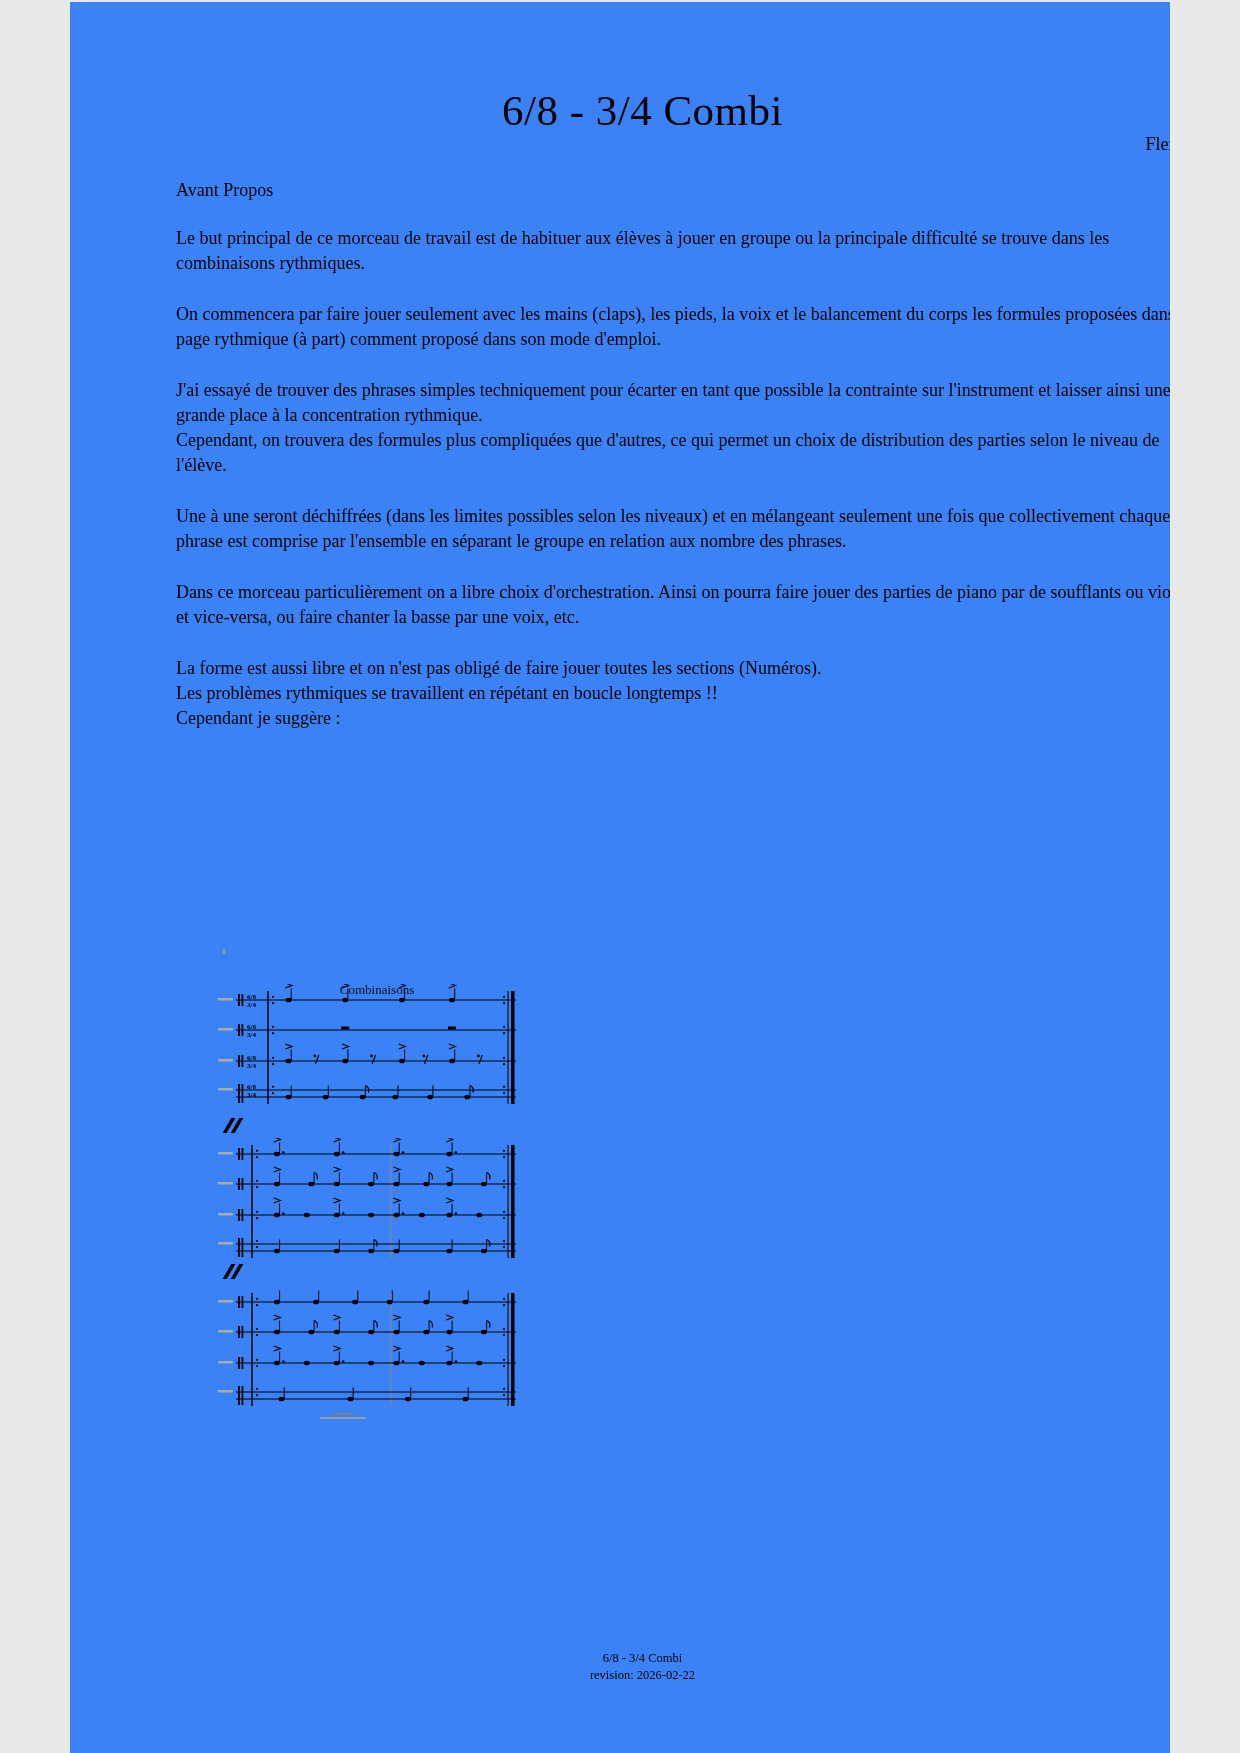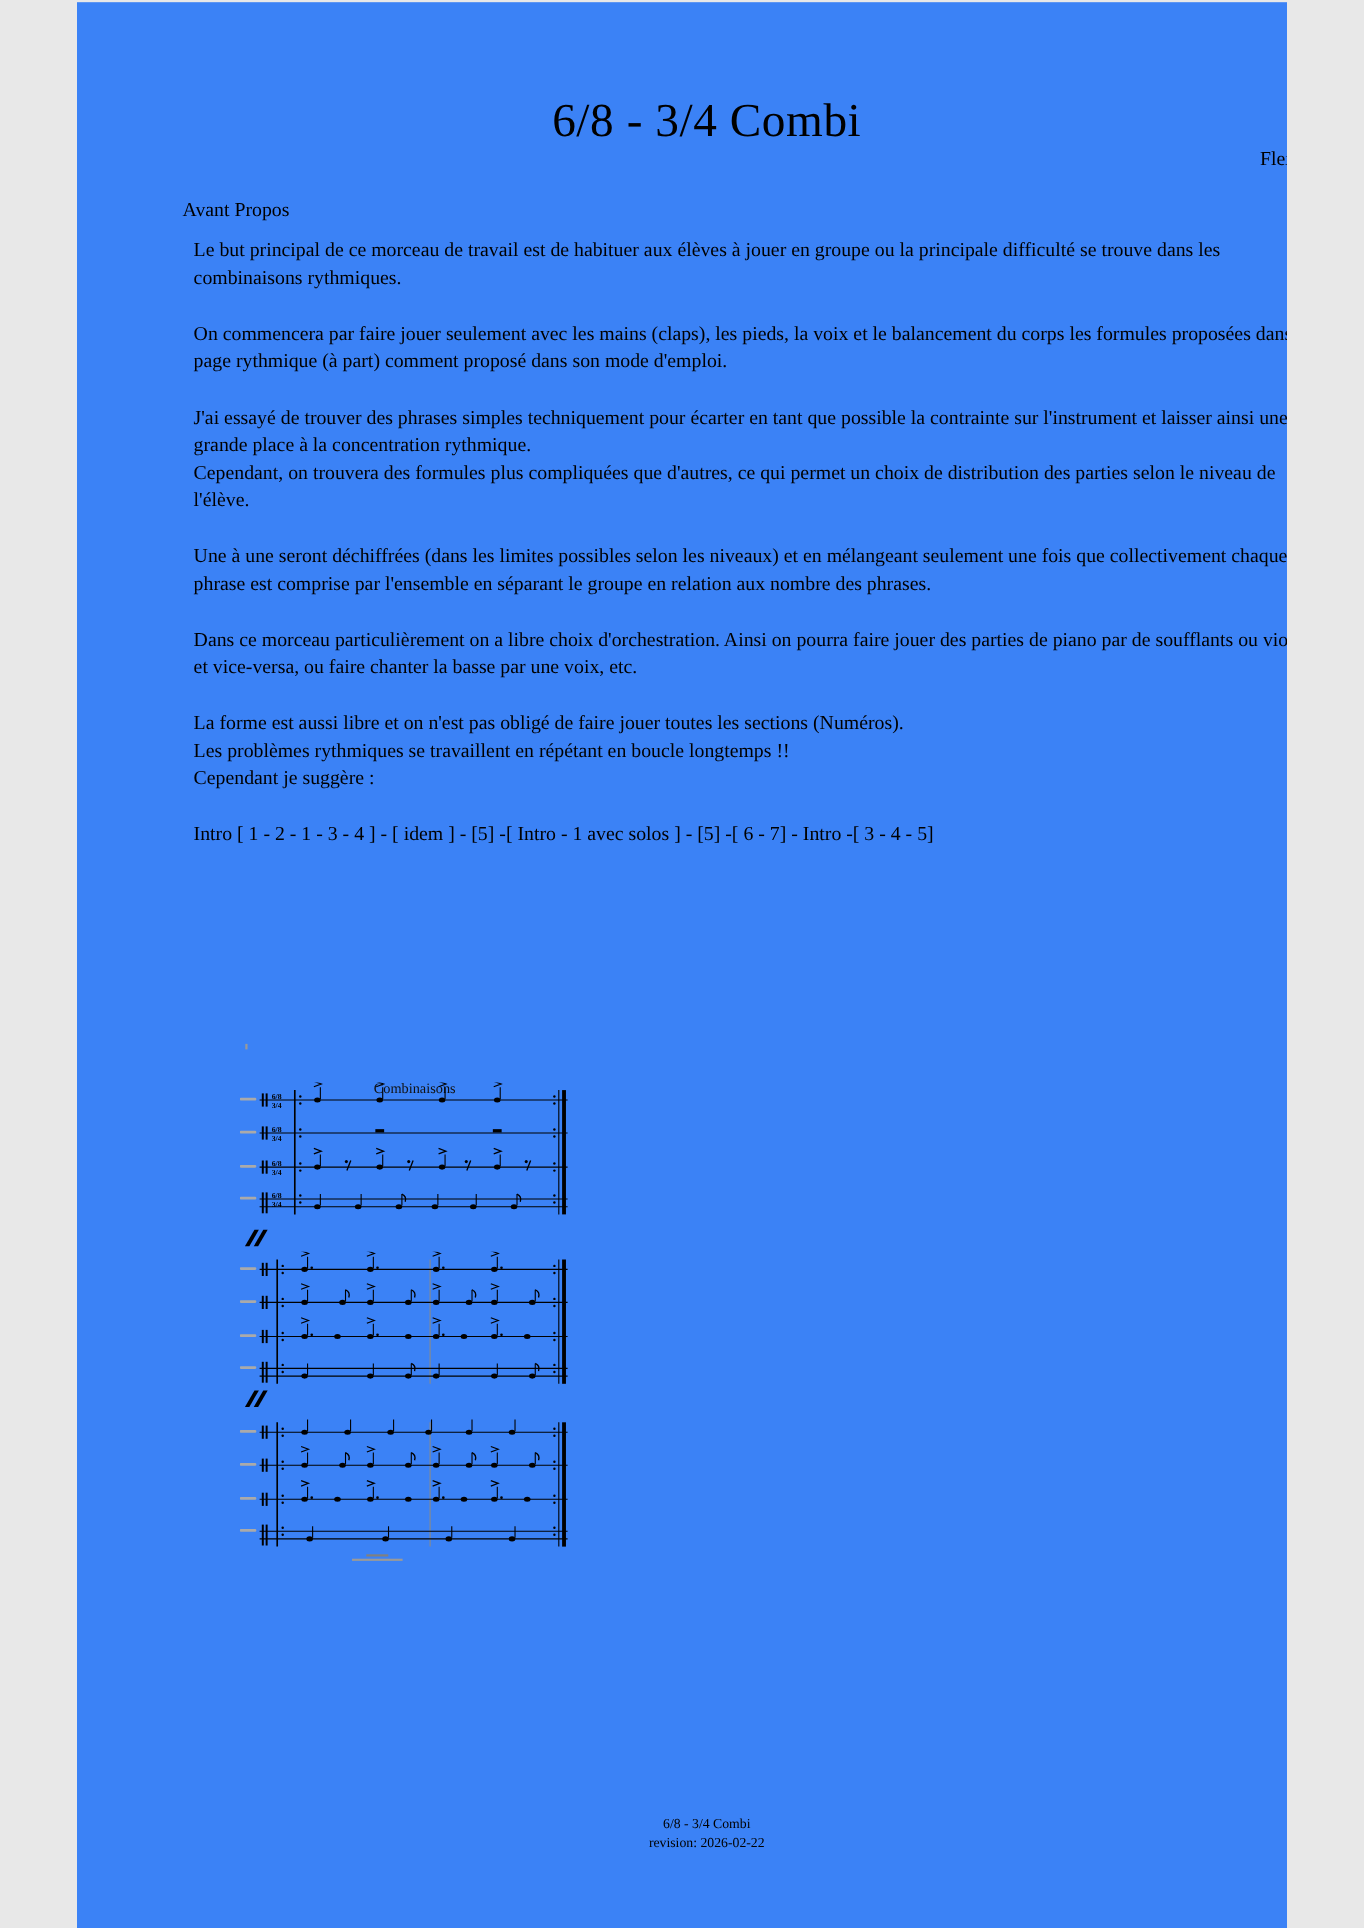--- a/index.html
+++ b/index.html
@@ -15,25 +15,25 @@
   .doc-title{
     position:absolute;top:55px;left:0;width:1145px;
     text-align:center;font-size:43px;font-weight:normal;
     letter-spacing:0.5px;
   }
   .doc-subtitle{
     position:absolute;top:132px;left:0;width:1170px;
     text-align:right;font-size:18px;
   }
   .section-heading{
-    position:absolute;top:178px;left:96px;
+    position:absolute;top:178px;left:106px;
     font-size:18px;
   }
   .body-text{
-    position:absolute;top:213px;left:106px;width:1034px;
+    position:absolute;top:224px;left:106px;width:1034px;
     font-size:18px;line-height:25px;
   }
   .body-text p{
     margin:0 0 26px 0;
     white-space:pre-line;
   }
   .body-text p.sequence-line{margin-top:10px;}
   .score-area{position:absolute;left:0;top:0;width:1240px;height:0;}
   .score-title{
     position:absolute;left:232px;top:980px;width:150px;
@@ -81,21 +81,20 @@
   <div class="body-text">
     <p>Le but principal de ce morceau de travail est de habituer aux élèves à jouer en groupe ou la principale difficulté se trouve dans les combinaisons rythmiques.</p>
     <p>On commencera par faire jouer seulement avec les mains (claps), les pieds, la voix et le balancement du corps les formules proposées dans la page rythmique (à part) comment proposé dans son mode d'emploi.</p>
     <p>J'ai essayé de trouver des phrases simples techniquement pour écarter en tant que possible la contrainte sur l'instrument et laisser ainsi une plus grande place à la concentration rythmique.
 Cependant, on trouvera des formules plus compliquées que d'autres, ce qui permet un choix de distribution des parties selon le niveau de  l'élève.</p>
     <p>Une à une seront déchiffrées (dans les limites possibles selon les niveaux) et en mélangeant seulement une fois que collectivement chaque phrase est comprise par l'ensemble en séparant le groupe en relation aux nombre des phrases.</p>
     <p>Dans ce morceau particulièrement on a libre choix d'orchestration. Ainsi on pourra faire jouer des parties de piano par de soufflants ou violons et vice-versa, ou faire chanter la basse par une voix, etc.</p>
     <p>La forme est aussi libre et on n'est pas obligé de faire jouer toutes les sections (Numéros).
 Les problèmes rythmiques se travaillent en répétant en boucle longtemps !!
 Cependant je suggère :</p>
-    <p class="sequence-line">Intro [ 1  -  2 - 1 - 3 - 4 ] - [ idem ] - [5] -[ Intro - 1 avec solos ] - [5] -[ 6 - 7] - Intro -[ 3 - 4 - 5]</p>
   </div>
 
   <div class="score-area">
     <div class="score-tick"></div>
     <div class="score-title">Combinaisons</div>
 
     <div class="system system-1"><svg width="306" height="128">
           <line x1="50" y1="7" x2="50" y2="120" stroke="#000" stroke-width="1.5"></line>
           <line x1="290" y1="7" x2="290" y2="120" stroke="#000" stroke-width="1"></line>
           <rect x="293" y="7" width="3.5" height="113" fill="#000"></rect>

